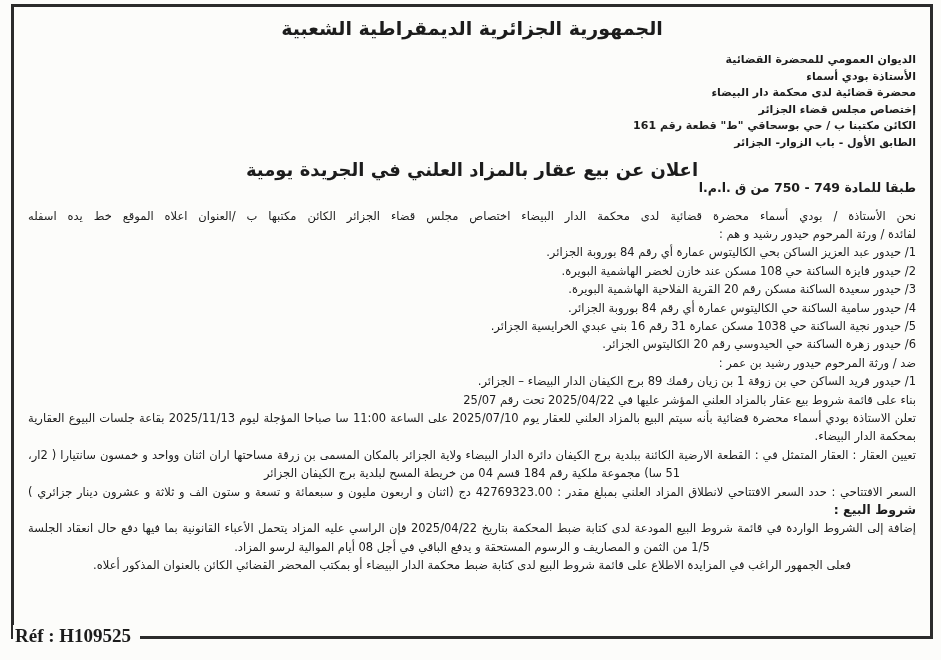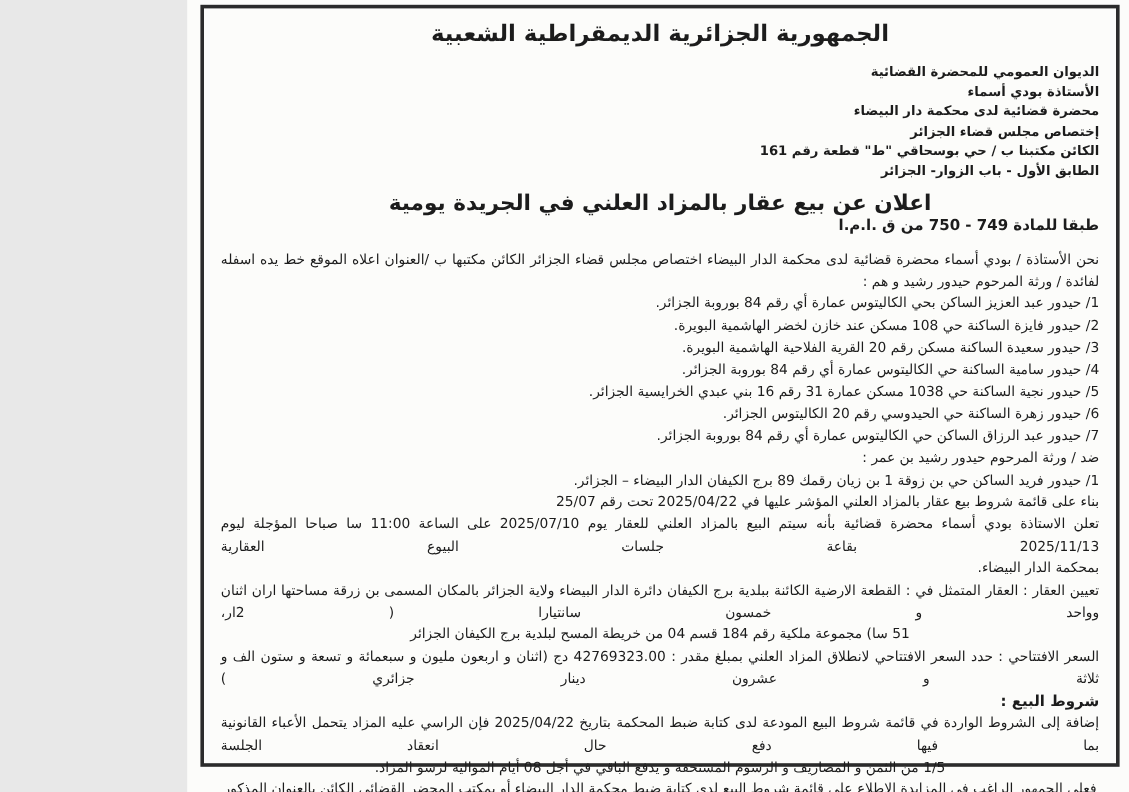--- a/index.html
+++ b/index.html
@@ -2,21 +2,21 @@
 <html dir="rtl" lang="ar"><head>
 <meta charset="utf-8">
 <style>
   html, body {
     margin: 0;
     padding: 0;
     background: #e8e8e8;
   }
   .page {
     position: relative;
-    width: 785px;
+    width: 941px;
     height: 660px;
     background: #fcfcfa;
     font-family: "DejaVu Sans", sans-serif;
     color: #1c1c1c;
     overflow: hidden;
   }
   .frame {
     position: absolute;
     top: 4px;
     left: 11px;
@@ -101,30 +101,30 @@
 
     <div class="body-text">
       <div class="line stretch">نحن الأستاذة / بودي أسماء محضرة قضائية لدى محكمة الدار البيضاء اختصاص مجلس قضاء الجزائر الكائن مكتبها ب /العنوان اعلاه الموقع خط يده اسفله</div>
       <div class="line">لفائدة / ورثة المرحوم حيدور رشيد و هم :</div>
       <div class="line">1/ حيدور عبد العزيز الساكن بحي الكاليتوس عمارة أي رقم 84 بوروبة الجزائر.</div>
       <div class="line">2/ حيدور فايزة الساكنة حي 108 مسكن عند خازن لخضر الهاشمية البويرة.</div>
       <div class="line">3/ حيدور سعيدة الساكنة مسكن رقم 20 القرية الفلاحية الهاشمية البويرة.</div>
       <div class="line">4/ حيدور سامية الساكنة حي الكاليتوس عمارة أي رقم 84 بوروبة الجزائر.</div>
       <div class="line">5/ حيدور نجية الساكنة حي 1038 مسكن عمارة 31 رقم 16 بني عبدي الخرايسية الجزائر.</div>
       <div class="line">6/ حيدور زهرة الساكنة حي الحيدوسي رقم 20  الكاليتوس  الجزائر.</div>
-      <div class="line">7/ حيدور عبد الرزاق الساكن حي الكاليتوس عمارة أي رقم 84 بوروبة الجزائر.</div>
       <div class="line">ضد / ورثة المرحوم حيدور رشيد بن عمر :</div>
       <div class="line">1/ حيدور فريد الساكن حي بن زوقة 1 بن زيان رقمك 89 برج الكيفان الدار البيضاء – الجزائر.</div>
       <div class="line">بناء على قائمة شروط بيع عقار بالمزاد العلني المؤشر عليها في 2025/04/22 تحت رقم 25/07</div>
       <div class="line stretch">تعلن الاستاذة بودي أسماء محضرة قضائية بأنه سيتم البيع بالمزاد العلني للعقار يوم 2025/07/10 على الساعة 11:00 سا صباحا المؤجلة ليوم 2025/11/13  بقاعة جلسات البيوع العقارية</div>
       <div class="line">بمحكمة الدار البيضاء.</div>
       <div class="line stretch">تعيين العقار : العقار المتمثل في : القطعة الارضية الكائنة ببلدية برج الكيفان دائرة الدار البيضاء ولاية الجزائر بالمكان المسمى بن زرقة مساحتها اران اثنان وواحد و خمسون سانتيارا ( 2ار،</div>
       <div class="line center">51 سا) مجموعة ملكية رقم 184 قسم 04 من خريطة المسح لبلدية برج الكيفان الجزائر</div>
       <div class="line stretch">السعر الافتتاحي : حدد السعر الافتتاحي لانطلاق المزاد العلني بمبلغ مقدر : 42769323.00 دج (اثنان و اربعون مليون و سبعمائة و تسعة و ستون الف و ثلاثة و عشرون دينار جزائري )</div>
       <div class="line bold">شروط البيع :</div>
       <div class="line stretch">إضافة إلى الشروط الواردة في قائمة شروط البيع المودعة لدى كتابة ضبط المحكمة بتاريخ 2025/04/22 فإن الراسي عليه المزاد يتحمل الأعباء القانونية بما فيها دفع حال انعقاد الجلسة</div>
       <div class="line center">1/5 من الثمن و المصاريف و الرسوم المستحقة و يدفع الباقي في أجل 08 أيام الموالية لرسو المزاد.</div>
       <div class="line center">فعلى الجمهور الراغب في المزايدة الاطلاع على قائمة شروط البيع لدى كتابة ضبط محكمة الدار البيضاء أو بمكتب المحضر القضائي الكائن بالعنوان المذكور أعلاه.</div>
     </div>
 
   </div>
 
+  <div class="ref">Réf : H109525</div>
 </div>
 
 </body></html>

